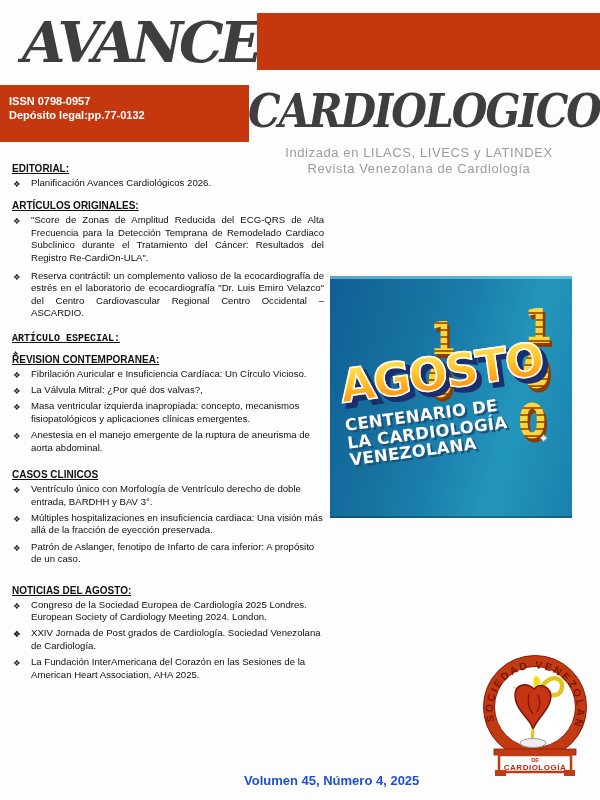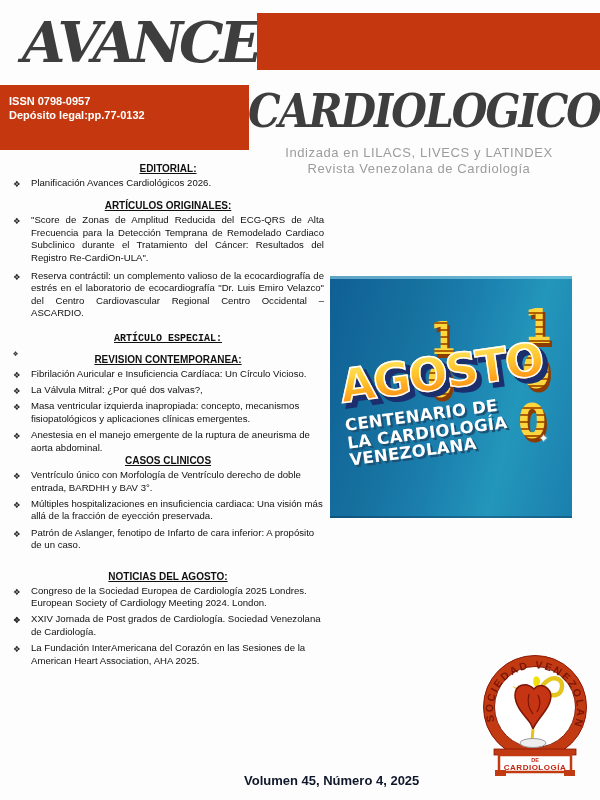--- a/index.html
+++ b/index.html
@@ -4,39 +4,39 @@
 <style>
   html,body{margin:0;padding:0;background:#e9e9e9;}
   .page{position:relative;width:600px;height:800px;background:#fdfdfd;overflow:hidden;
         font-family:"Liberation Sans",sans-serif;}
 
   
   .avances{position:absolute;left:22px;top:0;width:234px;height:84px;line-height:84px;
     text-align:center;font-family:"DejaVu Serif",serif;font-style:italic;font-weight:900;
     font-size:56px;letter-spacing:-4px;color:#3e3e3e;}
   .red-top{position:absolute;left:257px;top:13px;width:343px;height:57px;background:#c5380f;}
-  .red-left{position:absolute;left:0;top:85px;width:249px;height:65px;background:#c5380f;
+  .red-left{position:absolute;left:0;top:85px;width:249px;height:57px;background:#c5380f;
     color:#ffffff;font-weight:bold;font-size:11px;line-height:14px;padding:9px 12px 0 9px;box-sizing:border-box;}
   .cardiologicos{position:absolute;left:248px;top:74px;width:352px;height:66px;line-height:66px;
     text-align:center;font-family:"DejaVu Serif",serif;font-style:italic;font-weight:900;
     font-size:41px;letter-spacing:-2px;color:#3e3e3e;transform:scaleY(1.12);transform-origin:center top;}
   .subtitle{position:absolute;left:238px;top:145px;width:362px;text-align:center;
     font-size:13px;line-height:15.5px;color:#9c9c9c;letter-spacing:0.6px;}
 
   
   .toc{position:absolute;left:12px;top:162px;width:312px;color:#101010;}
-  .heading{font-weight:bold;font-size:10px;line-height:13px;text-decoration:underline;margin-bottom:2px;text-align:center;}
+  .heading{font-weight:bold;font-size:10px;line-height:13px;text-decoration:underline;margin-bottom:2px;}
   .item{position:relative;padding-left:19px;margin-top:4px;font-size:9.6px;line-height:12.4px;text-align:left;}
   .item.just{text-align:justify;}
   .heading + .item{margin-top:2px;}
   .bullet{position:absolute;left:1px;top:1px;font-size:8.5px;color:#2a2a2a;}
   .s-orig{margin-top:10px;}
   .s-especial{margin-top:12px;font-family:Liberation Mono, monospace;}
   .s-revision{margin-top:8px;}
-  .s-casos{}
+  .s-casos{margin-top:14px;}
   .s-noticias{margin-top:18px;}
 
   
   .poster{position:absolute;left:330px;top:276px;width:242px;height:242px;overflow:hidden;
     background:linear-gradient(105deg,#0f5f95 0%,#16719f 30%,#1b7fae 50%,#2396bb 72%,#1b7fae 100%);
     box-shadow:inset 0 3px 0 rgba(160,220,240,.55), inset 0 -2px 0 rgba(10,40,70,.35);}
   .pdigit{position:absolute;line-height:1;font-family:"DejaVu Sans",sans-serif;font-weight:900;
     transform:scaleX(.85);transform-origin:left top;}
   .pdigit .dshadow{position:absolute;left:3px;top:4px;color:#8a3c04;}
   .pdigit .dface{position:relative;
@@ -52,21 +52,21 @@
     background:linear-gradient(180deg,#ffec6a 0%,#ffc62e 45%,#ff9014 85%);
     -webkit-background-clip:text;background-clip:text;color:transparent;-webkit-text-stroke:1.5px #ffffff;}
   .tagline{position:absolute;left:14px;top:141px;transform:rotate(-7.5deg);transform-origin:left top;
     color:#ffffff;font-family:"DejaVu Sans",sans-serif;font-weight:800;font-size:16.5px;
     line-height:17.5px;letter-spacing:0.3px;text-shadow:2px 2.5px 0 #1b5276;}
   .sparkle{position:absolute;left:209px;top:156px;color:#ffffff;font-size:11px;
     text-shadow:0 0 2px #ffffff;}
 
   
   .logo{position:absolute;left:482px;top:650px;width:106px;height:128px;}
-  .volume{position:absolute;left:244px;top:773px;font-weight:bold;font-size:13px;color:#0f172a;}
+  .volume{position:absolute;left:244px;top:773px;font-weight:bold;font-size:13px;color:#1d4ed8;}
 </style>
 </head>
 <body>
 
 <div class="page">
 
   <div class="avances">AVANCES</div>
   <div class="red-top"></div>
   <div class="red-left">
     <div>ISSN 0798-0957</div>

